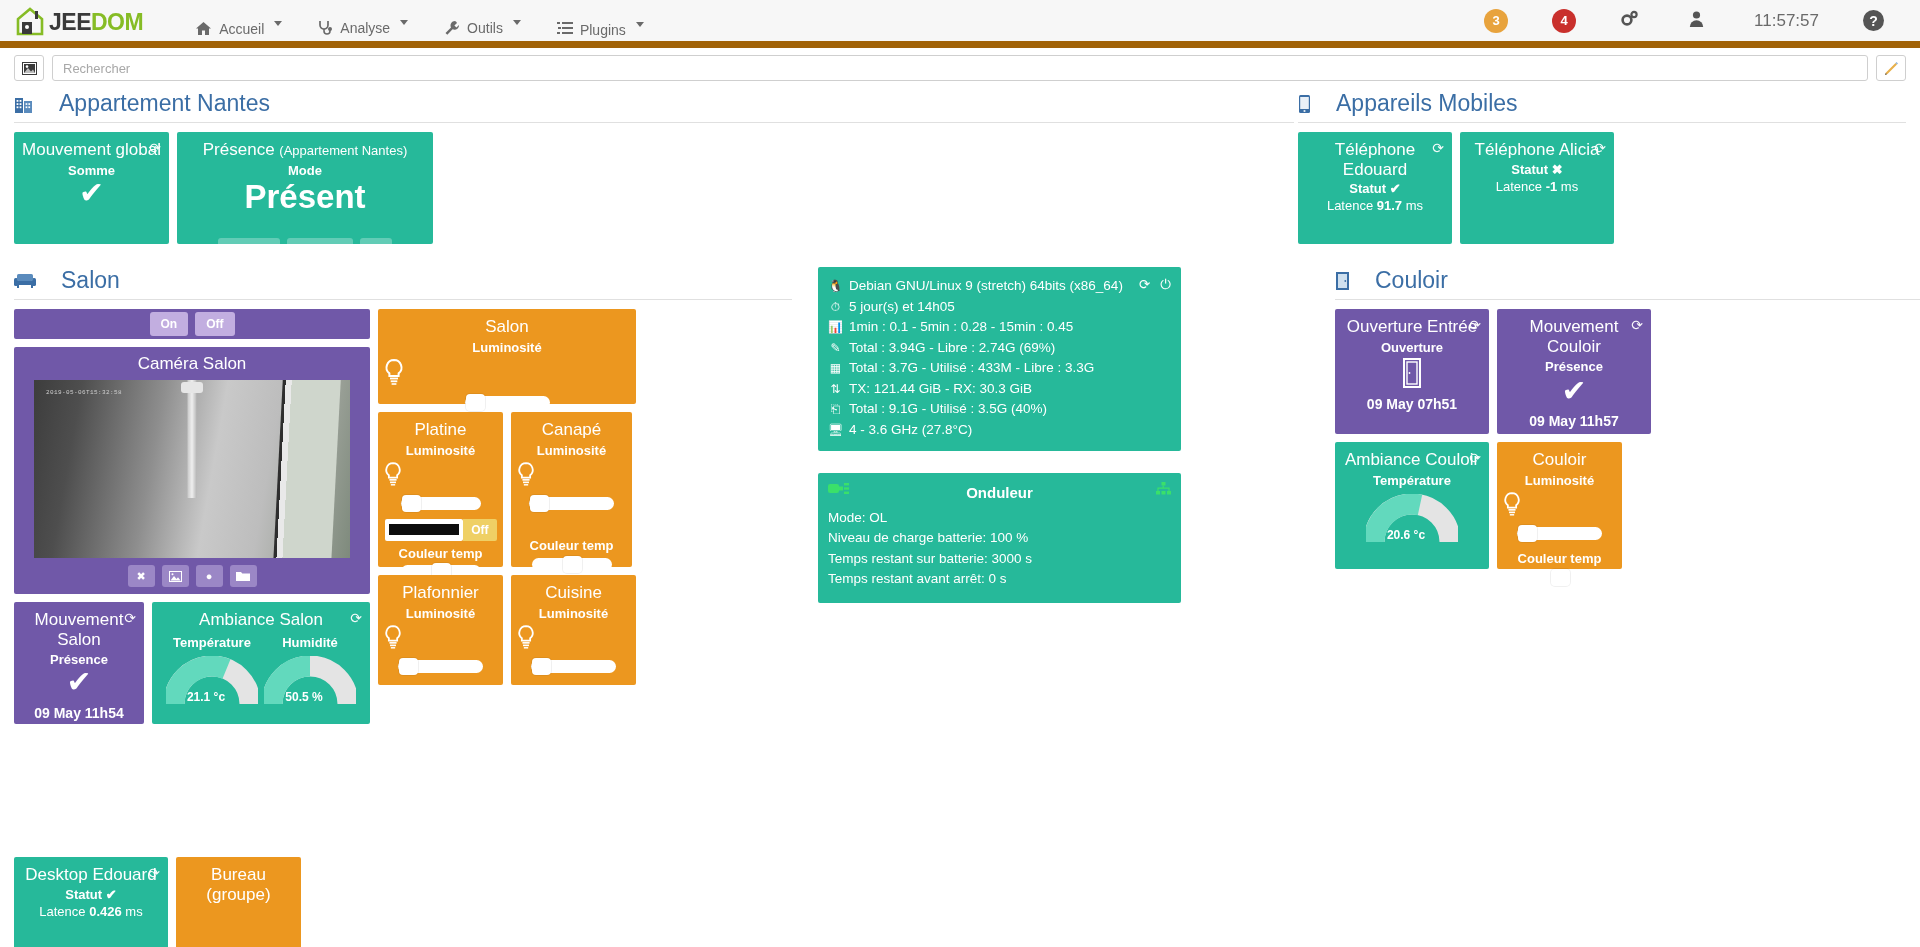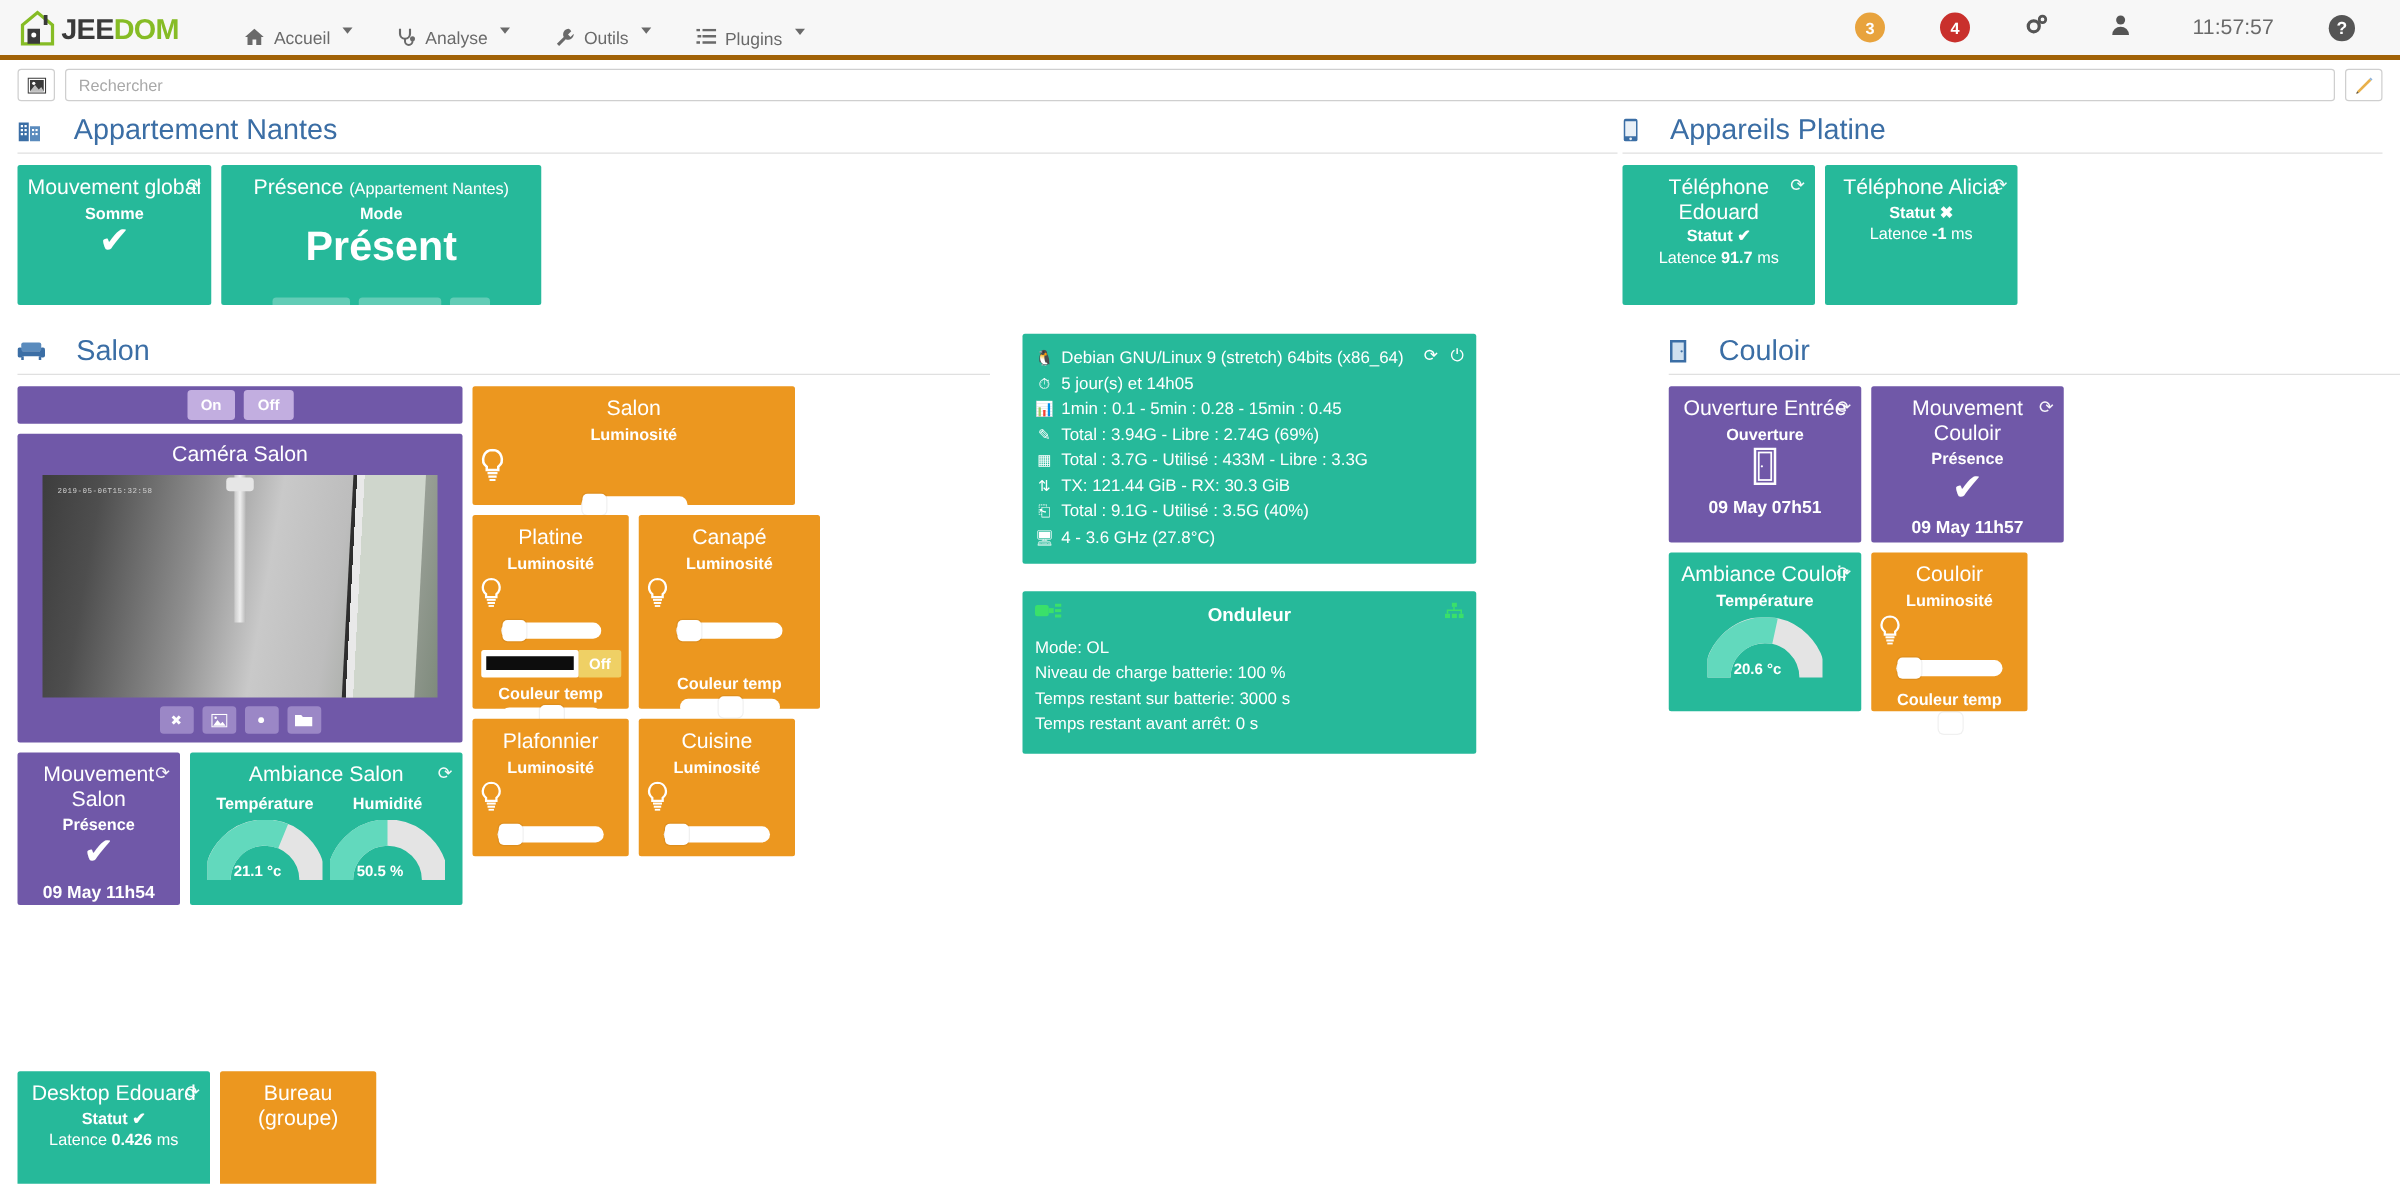--- a/index.html
+++ b/index.html
@@ -1,20 +1,20 @@
 <!DOCTYPE html>
 <html><head>
 <meta charset="utf-8">
 <style>
   * { box-sizing: border-box; margin:0; padding:0; }
   html,body { width:1920px; height:947px; overflow:hidden; background:#fff;
     font-family:"Liberation Sans", sans-serif; }
 
   
-  .navbar { height:48px; background:#f7f7f7; border-bottom:4px solid #a16207;
+  .navbar { height:48px; background:#f7f7f7; border-bottom:7px solid #a16207;
     display:flex; align-items:center; padding:16px 14px; }
   .brand { display:flex; align-items:flex-end; margin-right:34px; }
   .brand-mark { width:34px; height:30px; position:relative; margin-right:1px; }
   .brand-text { font-size:23px; font-weight:bold; letter-spacing:-0.5px; line-height:1;
     padding-bottom:2px; }
   .brand-text .b1 { color:#3a3a3a; }
   .brand-text .b2 { color:#86bc25; }
   .navitem { display:flex; align-items:flex-start; gap:7px; color:#6a6a6a;
     font-size:14px; padding:0 18px; cursor:pointer;margin-top:18px; }
   .navitem .caret { width:0;height:0;border-left:4px solid transparent;
@@ -272,21 +272,21 @@
 
   <div class="col" style="left:1298px; top:8px; width:608px;">
     <div class="sectitle">
       <span class="ico">
         <svg width="13" height="20" viewBox="0 0 13 20">
             <rect x="1" y="1" width="11" height="18" rx="1.5" fill="#3b6ea5"></rect>
             <rect x="2.2" y="3" width="8.6" height="12" fill="#e9f0f7"></rect>
             <circle cx="6.5" cy="17" r="1.1" fill="#e9f0f7"></circle>
           </svg>
       </span>
-      <span>Appareils Platine</span>
+      <span>Appareils Mobiles</span>
     </div>
     <div class="tiles">
       <div class="tile green" style="width:154px;height:112px;">
         <span class="refresh">⟳</span>
         <div class="tname">Téléphone Edouard</div>
         <div class="tline">
           <span>Statut</span>
           <span> ✔</span>
         </div>
         <div class="tline">
@@ -441,21 +441,21 @@
               <div class="btn-sm yellow" style="display:flex;align-items:center;justify-content:center;padding:0 8px;border-radius:0 2px 2px 0;">Off</div>
             </div>
             <div class="tsub" style="margin-top:5px;">Couleur temp</div>
             <div style="width:80px;margin:4px auto 0 auto;">
               <div class="slider">
                   <span class="knob" style="left:31px;"></span>
                 </div>
             </div>
           </div>
 
-          <div class="tile orange" style="width:145px;height:155px;">
+          <div class="tile orange" style="width:121px;height:155px;">
             <div class="tname">Canapé</div>
             <div class="tsub">Luminosité</div>
             <span class="bulb">
               <svg width="18" height="24" viewBox="0 0 20 26">
                   <path d="M10 1 a7.5 7.5 0 0 0-4.6 13.4 V17 h9.2 v-2.6 A7.5 7.5 0 0 0 10 1z" fill="none" stroke="#fff" stroke-width="2"></path>
                   <rect x="6" y="18.6" width="8" height="1.8" fill="#fff"></rect>
                   <rect x="6.7" y="21.4" width="6.6" height="1.8" fill="#fff"></rect>
                   <rect x="7.6" y="24.2" width="4.8" height="1.6" fill="#fff"></rect>
                 </svg>
             </span>

